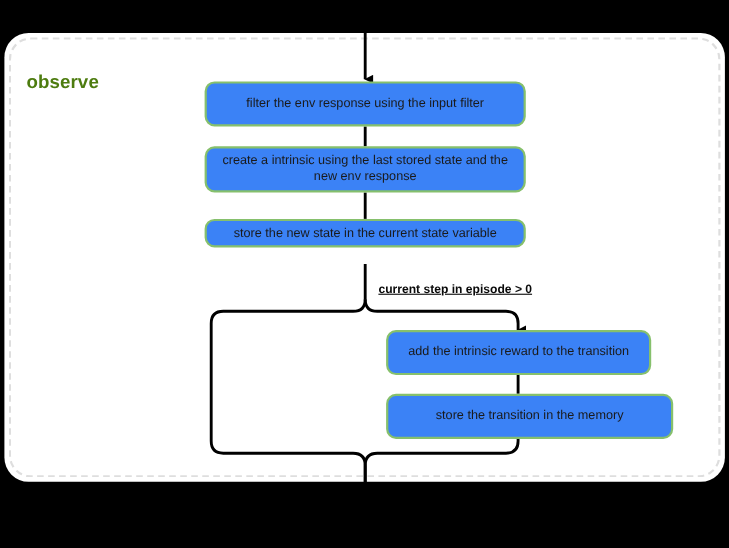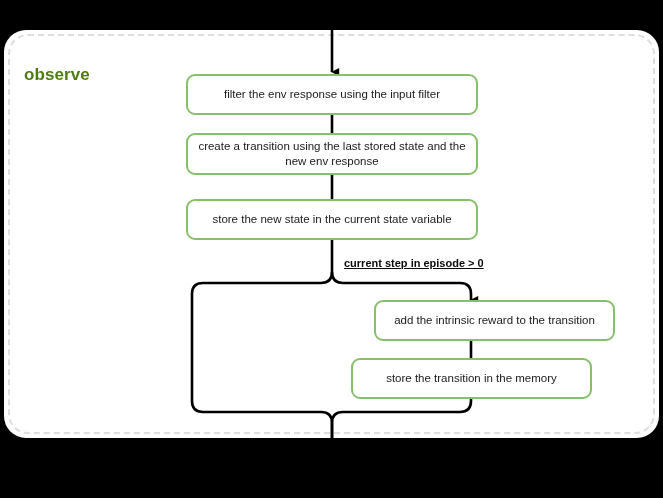--- a/index.html
+++ b/index.html
@@ -49,21 +49,21 @@
     position: absolute;
     left: 0;
     top: 0;
     width: 663px;
     height: 498px;
     overflow: visible;
   }
   .node {
     position: absolute;
     box-sizing: border-box;
-    background: #ffffff;
+    background: #3b82f6;
     border: 2.5px solid #86c06c;
     border-radius: 9px;
     display: flex;
     align-items: center;
     justify-content: center;
     text-align: center;
     color: #1a1a1a;
     font-size: 11.5px;
     line-height: 15px;
     padding: 2px 10px;
@@ -110,30 +110,30 @@
     <path d="M 471 399 L 471 401 Q 471 412 460 412 L 343 412 Q 332 412 332 423 L 332 450" stroke="#000000" stroke-width="2.6" fill="none"></path>
   </svg>
 
   <div id="group-title">observe</div>
 
   <div class="node" style="left:186px; top:74px; width:292px; height:41px;">
     <span>filter the env response using the input filter</span>
   </div>
 
   <div class="node" style="left:186px; top:133px; width:292px; height:42px;">
-    <span>create a transition using the last stored state and the new env response</span>
+    <span>create a intrinsic using the last stored state and the new env response</span>
   </div>
 
-  <div class="node" style="left:186px; top:199px; width:292px; height:41px;">
+  <div class="node" style="left:186px; top:199px; width:292px; height:26px;">
     <span>store the new state in the current state variable</span>
   </div>
 
-  <div class="node" style="left:351px; top:300px; width:241px; height:41px;margin-left:23px;">
+  <div class="node" style="left:351px; top:300px; width:241px; height:41px;">
     <span>add the intrinsic reward to the transition</span>
   </div>
 
-  <div class="node" style="left:351px; top:358px; width:241px; height:41px;">
+  <div class="node" style="left:351px; top:358px; width:261px; height:41px;">
     <span>store the transition in the memory</span>
   </div>
 
   <div class="edge-label" style="left:344px; top:257px;">current step in episode &gt; 0</div>
 
 </div>
 
 </body></html>

